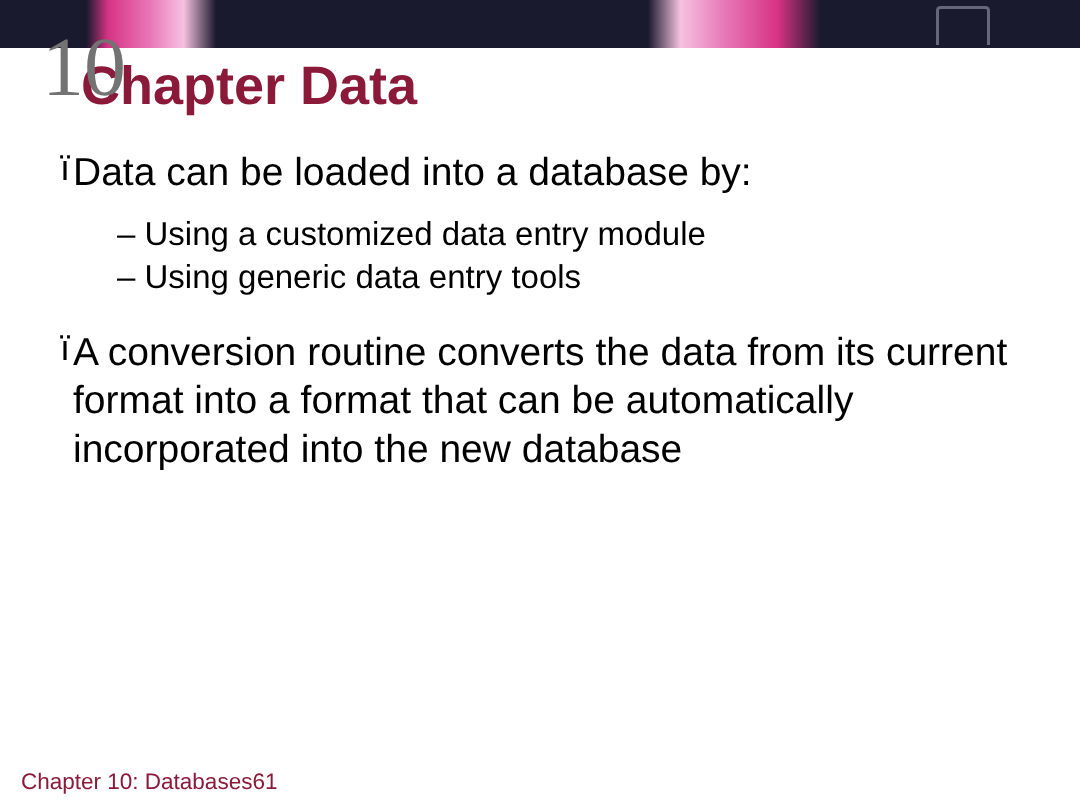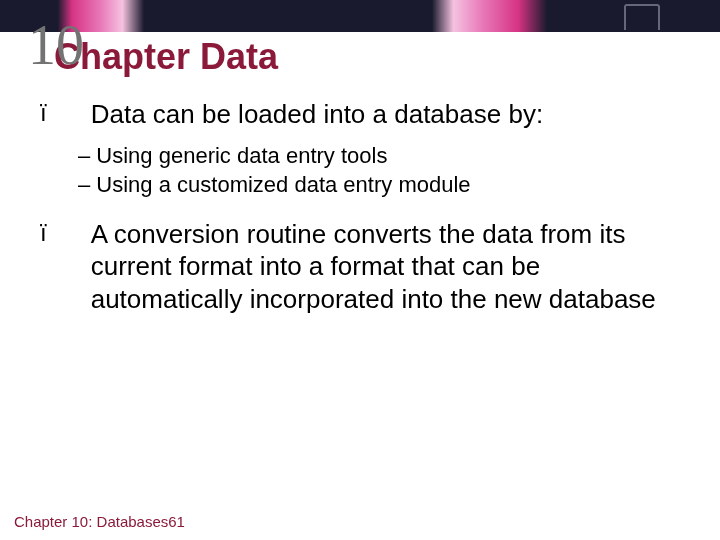--- a/index.html
+++ b/index.html
@@ -65,21 +65,21 @@
     line-height: 1.25;
     margin-bottom: 10px;
     display: flex;
     align-items: flex-start;
   }
   .bullet-main .arrow {
     display: inline-block;
     margin-right: 2px;
     font-size: 24px;
   }
-  .bullet-main .text { display: inline; margin-left: 42px; }
+  .bullet-main .text { display: inline; }
   .sub-list {
     margin-left: 38px;
     margin-bottom: 18px;
   }
   .sub-item {
     font-size: 22px;
     line-height: 1.35;
   }
   .footer {
     position: absolute;
@@ -100,22 +100,22 @@
 <div class="chapter-number">10</div>
 
 <h1 class="slide-title">Chapter Data</h1>
 
 <div class="content">
   <div class="bullet-main">
     <span class="arrow">ï</span>
     <span class="text">Data can be loaded into a database by:</span>
   </div>
   <div class="sub-list">
+    <div class="sub-item">– Using a customized data entry module</div>
     <div class="sub-item">– Using generic data entry tools</div>
-    <div class="sub-item">– Using a customized data entry module</div>
   </div>
   <div class="bullet-main">
     <span class="arrow">ï</span>
     <span class="text">A conversion routine converts the data from its current format into a format that can be automatically incorporated into the new database</span>
   </div>
 </div>
 
 <div class="footer">
   <span>Chapter 10: Databases</span>
   <span>61</span>

